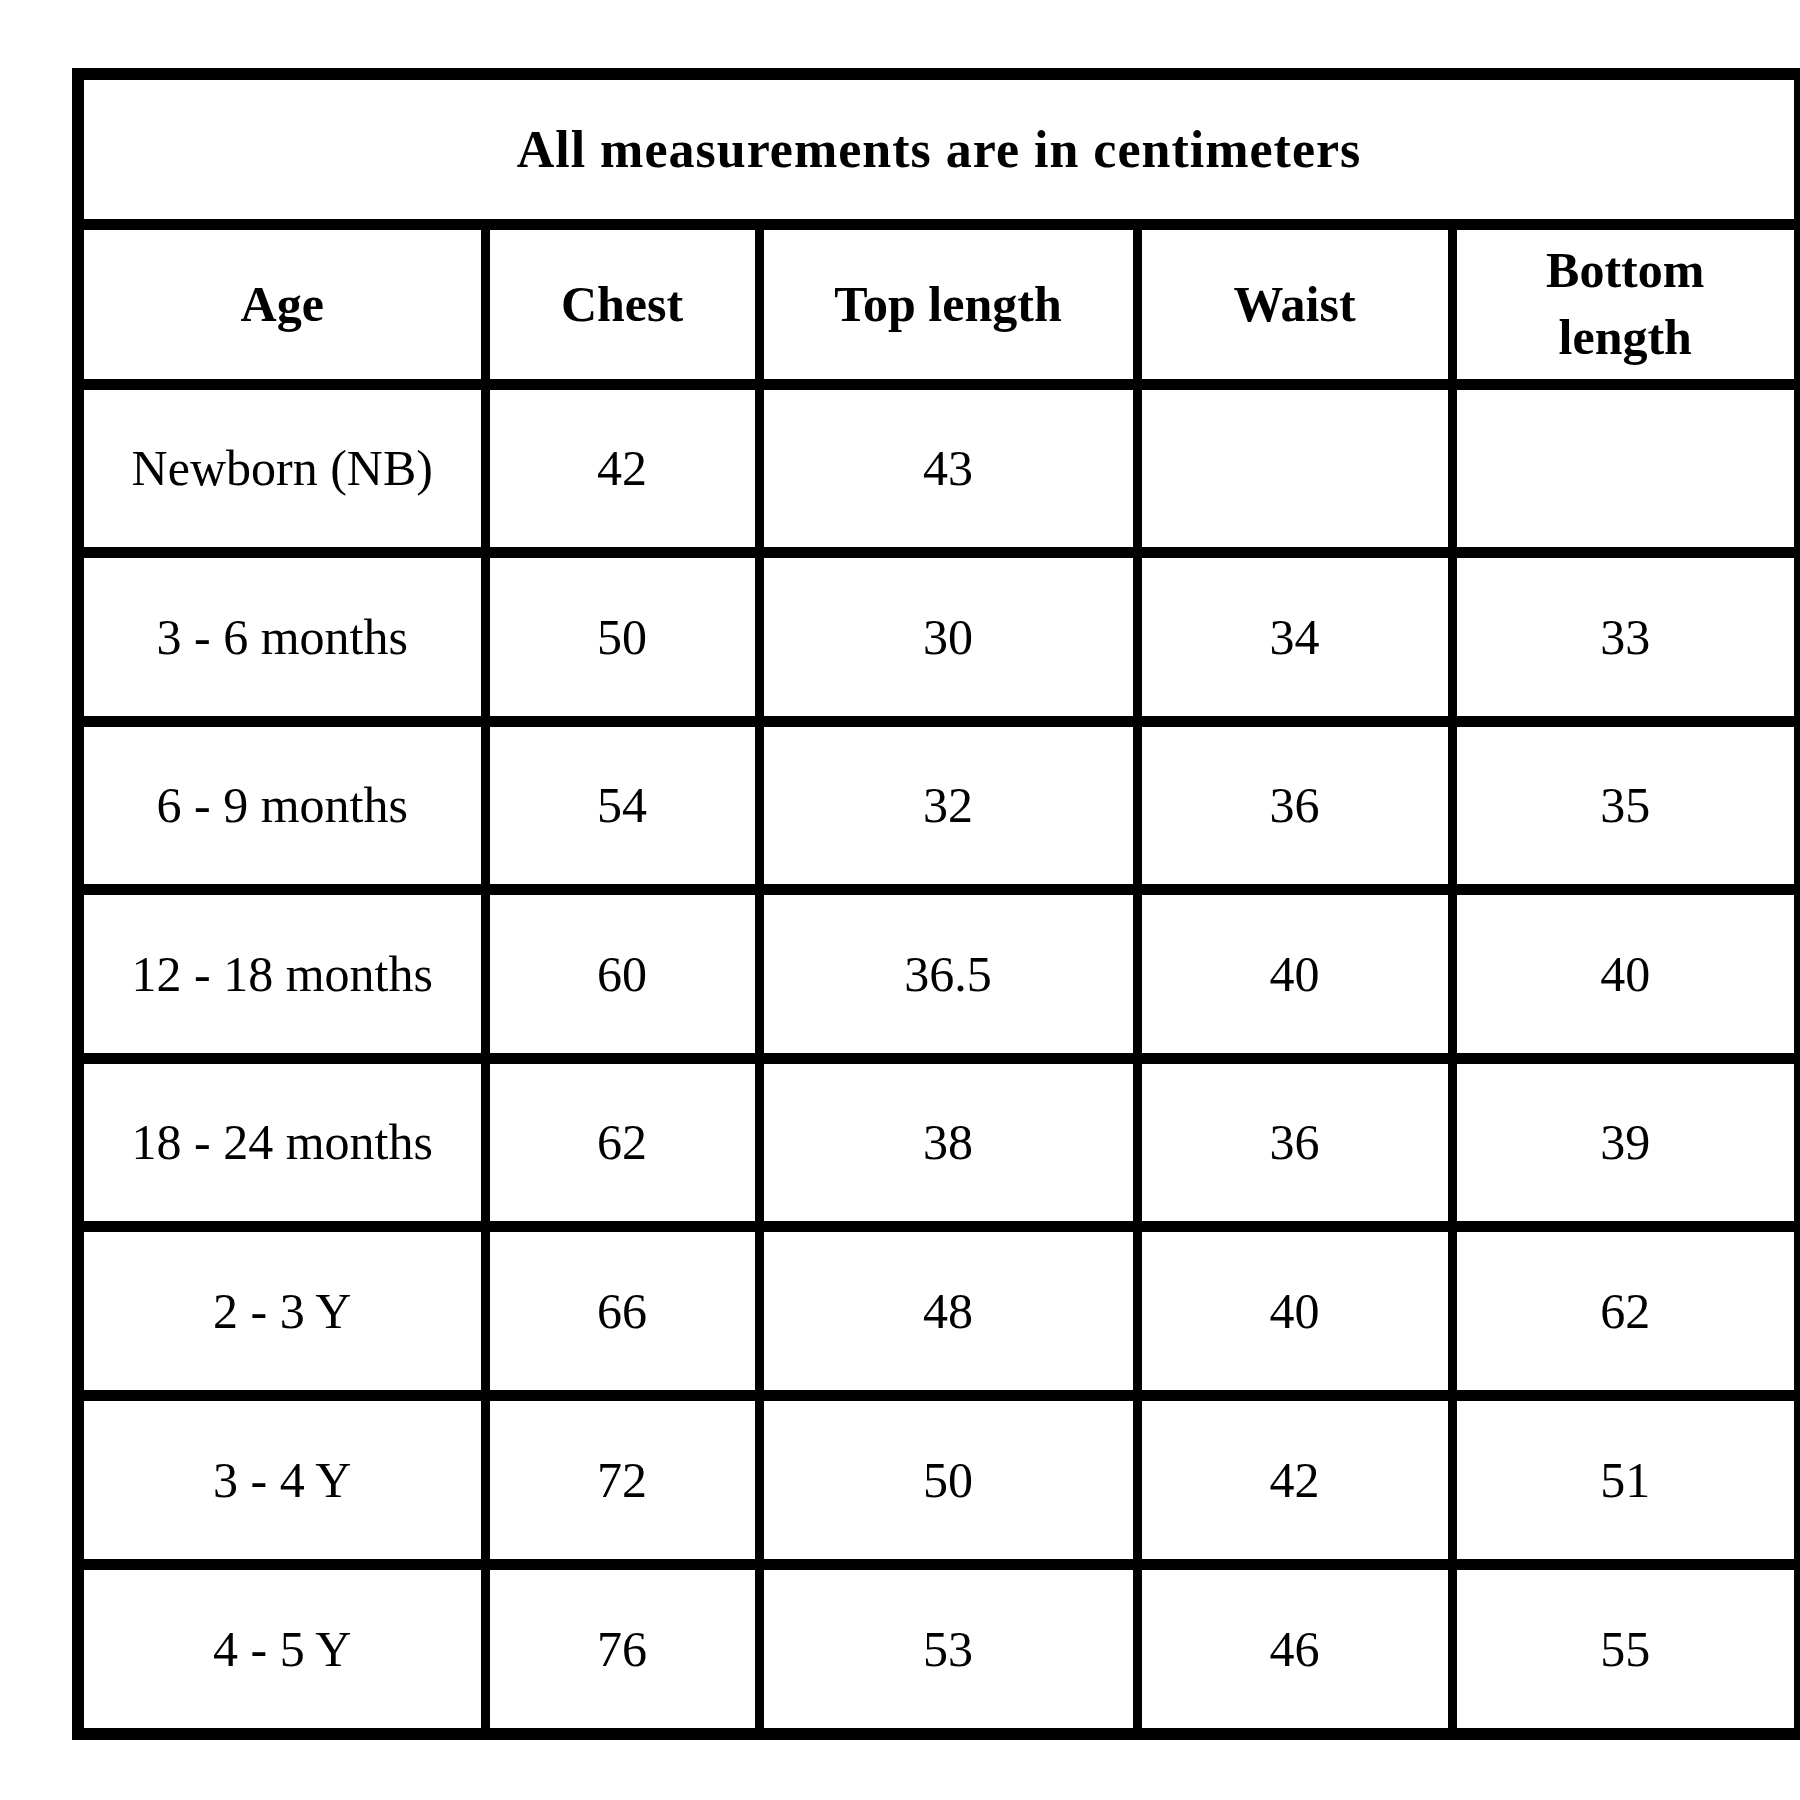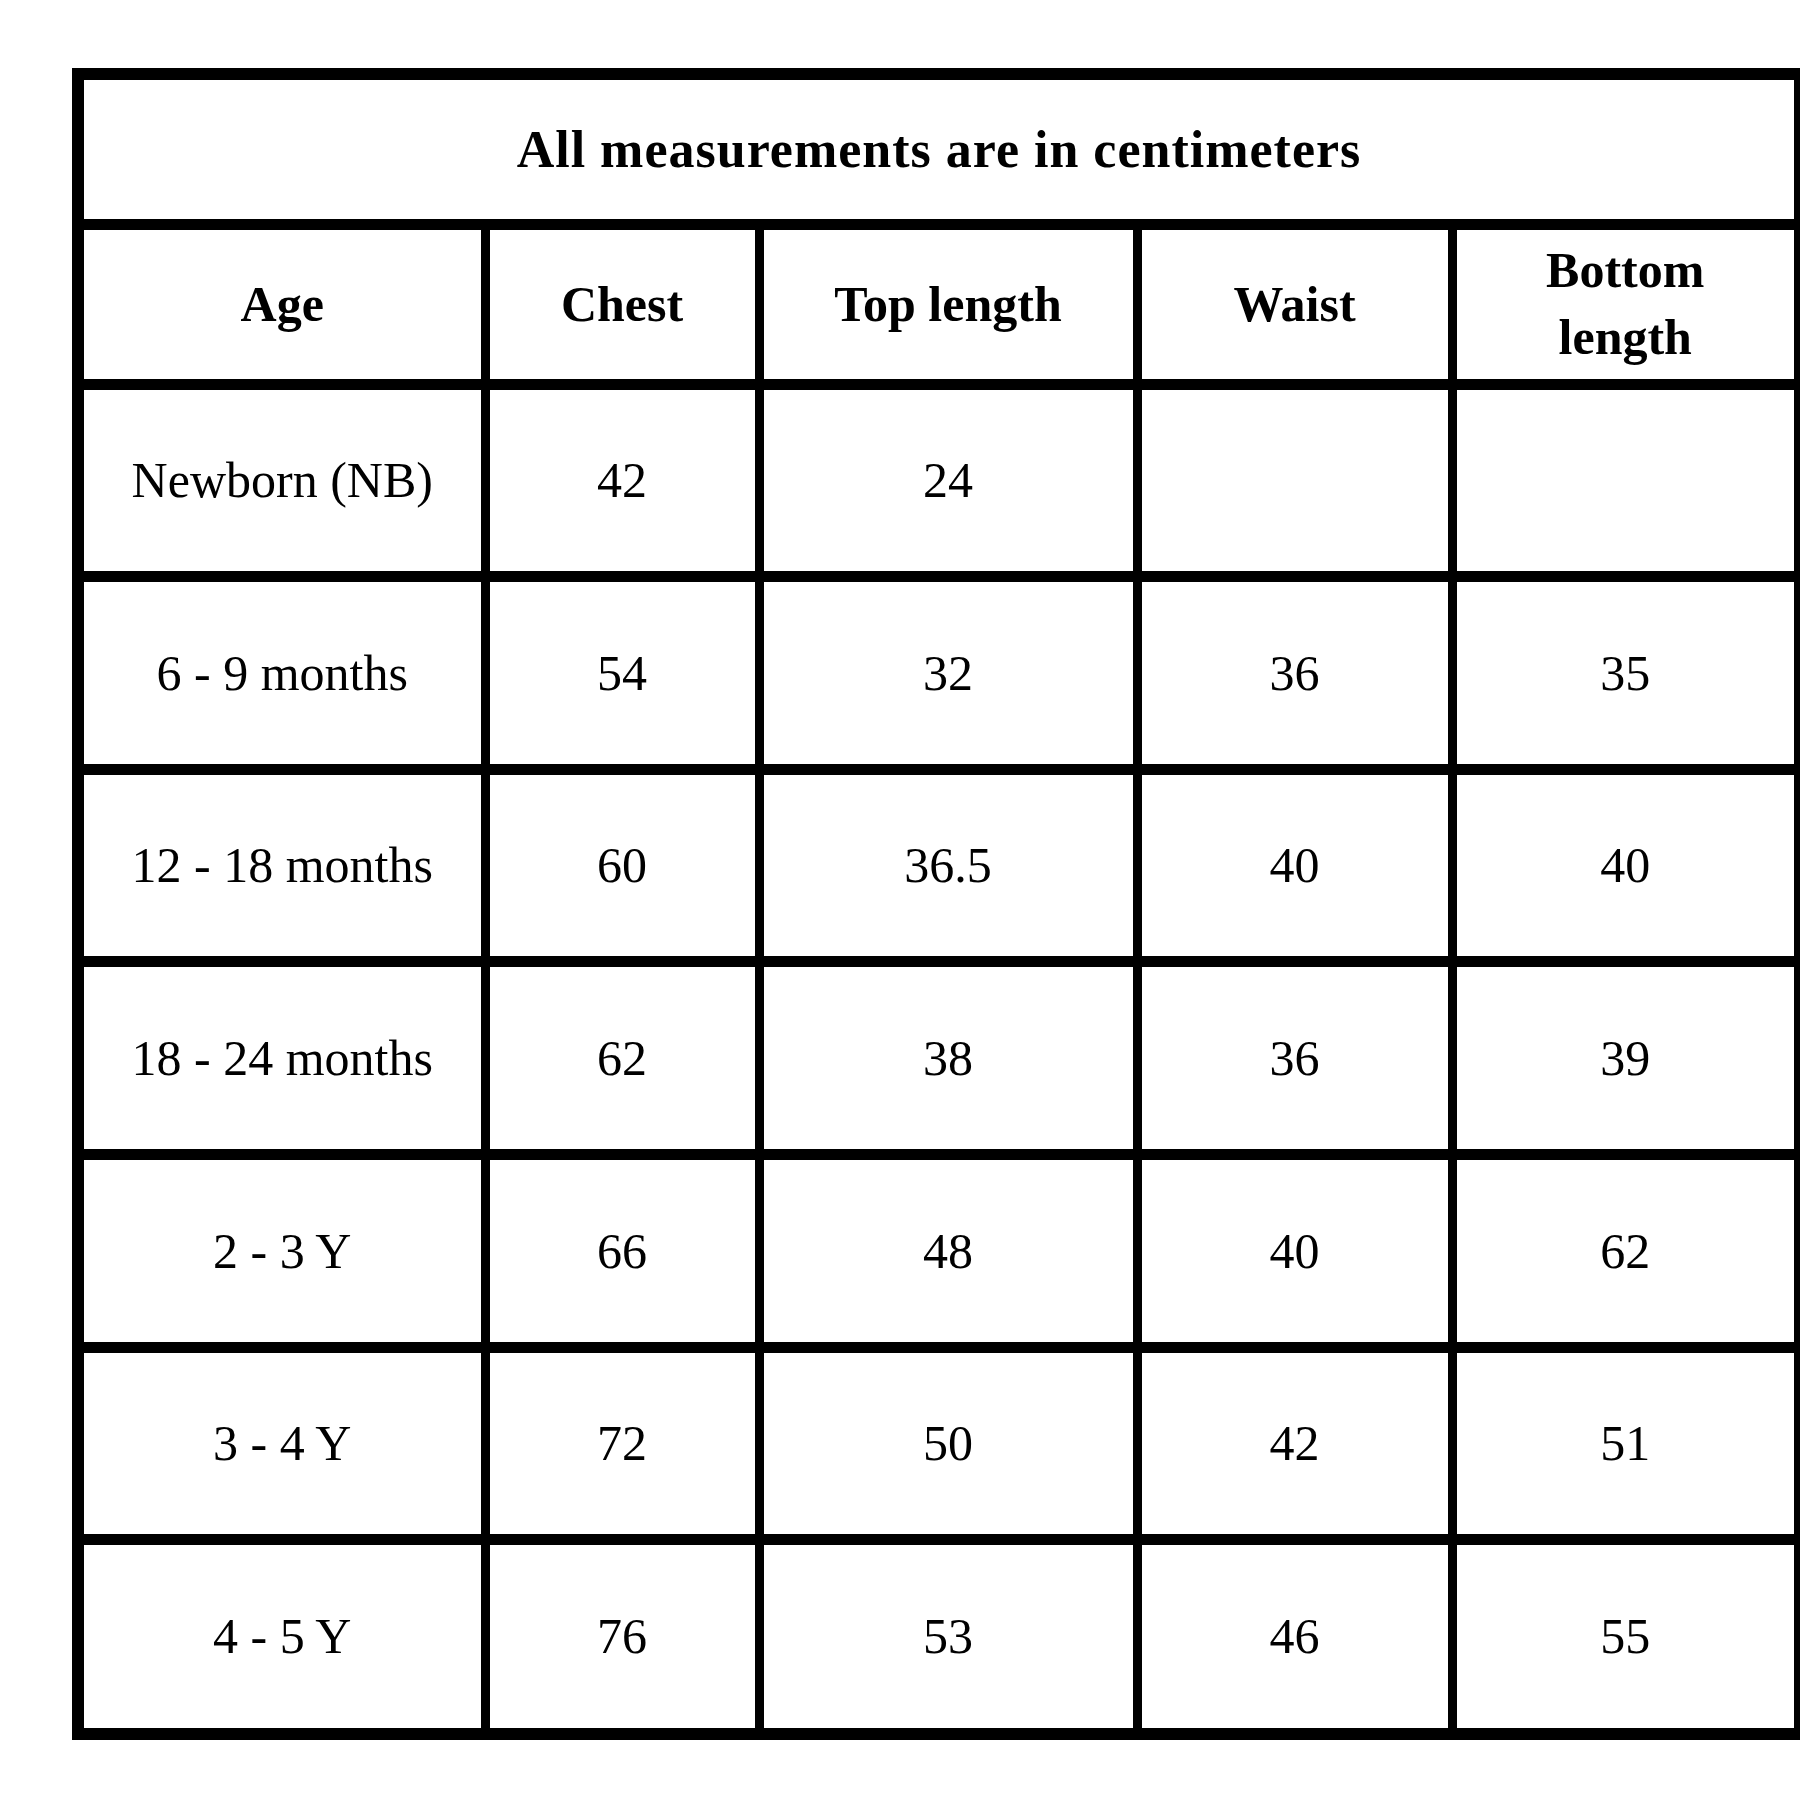--- a/index.html
+++ b/index.html
@@ -86,23 +86,30 @@
       <tr class="header-row">
         <th class="left-align">Age</th>
         <th>Chest</th>
         <th>Top length</th>
         <th>Waist</th>
         <th><span class="narrow-head">Bottom length</span></th>
       </tr>
       <tr>
         <td class="left-align">Newborn (NB)</td>
         <td>42</td>
-        <td>24</td>
+        <td>43</td>
         <td></td>
         <td></td>
+      </tr>
+      <tr>
+        <td class="left-align">3 - 6 months</td>
+        <td>50</td>
+        <td>30</td>
+        <td>34</td>
+        <td>33</td>
       </tr>
       <tr>
         <td class="left-align">6 - 9 months</td>
         <td>54</td>
         <td>32</td>
         <td>36</td>
         <td>35</td>
       </tr>
       <tr>
         <td class="left-align">12 - 18 months</td>

